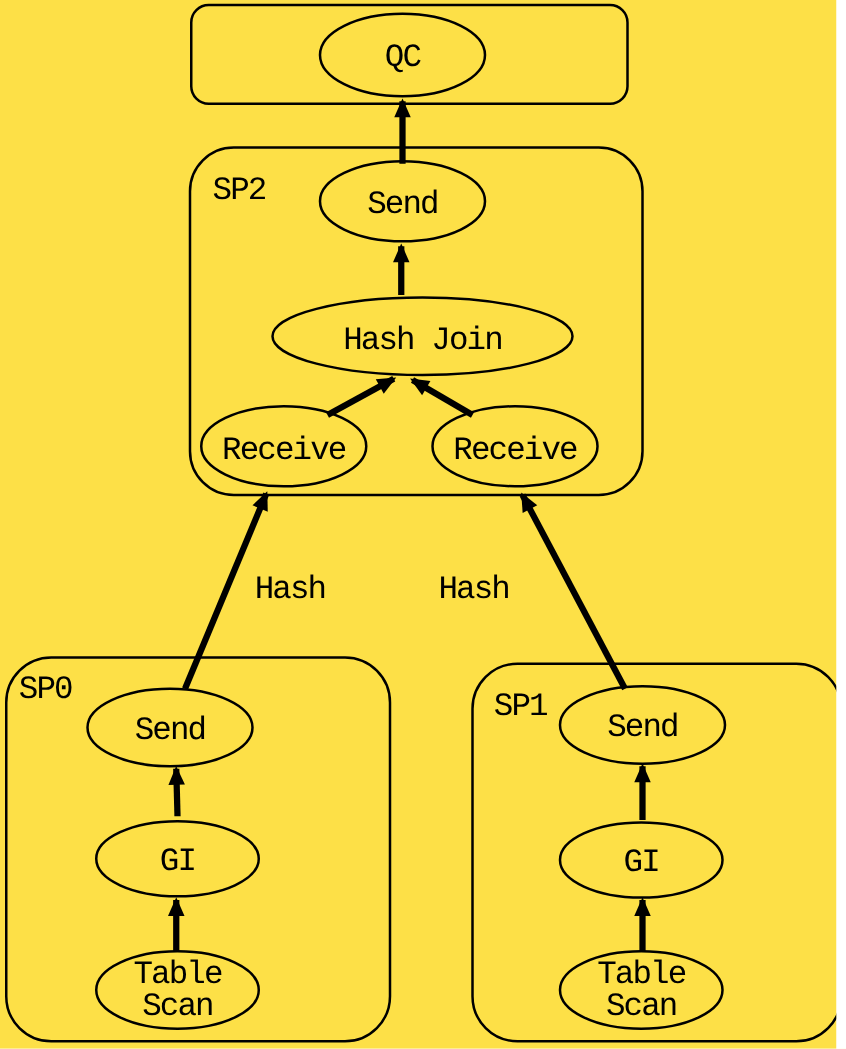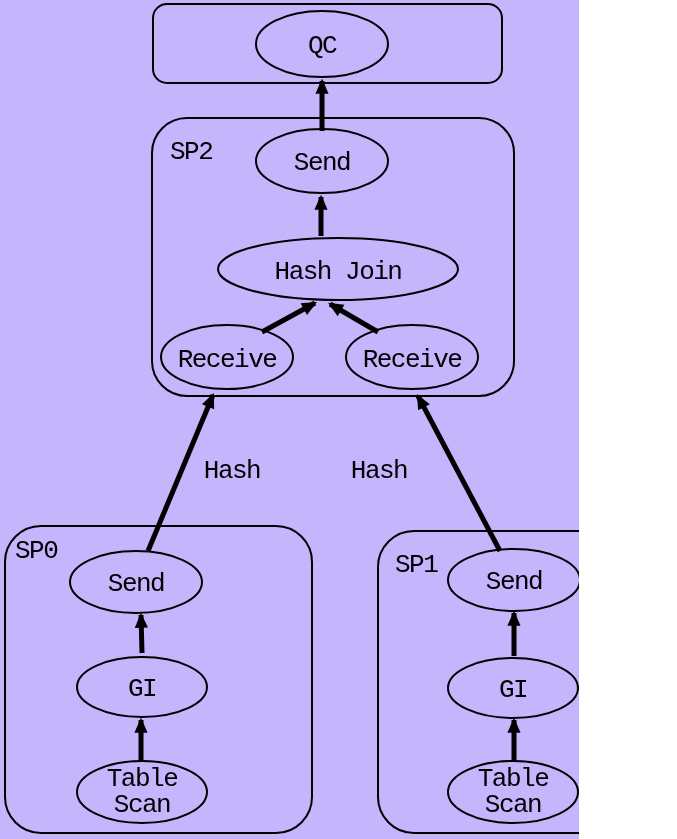--- a/index.html
+++ b/index.html
@@ -2,23 +2,23 @@
 <html><head>
 <meta charset="utf-8">
 <style>
   html, body {
     margin: 0;
     padding: 0;
     background: #ffffff;
   }
   .stage {
     position: relative;
-    width: 579px;
+    width: 669px;
     height: 839px;
-    background: #c4b5fd;
+    background: #fde047;
     overflow: hidden;
   }
   .shape {
     fill: none;
     stroke: #000000;
     stroke-width: 2;
   }
   .edge {
     stroke: #000000;
     stroke-width: 5;

